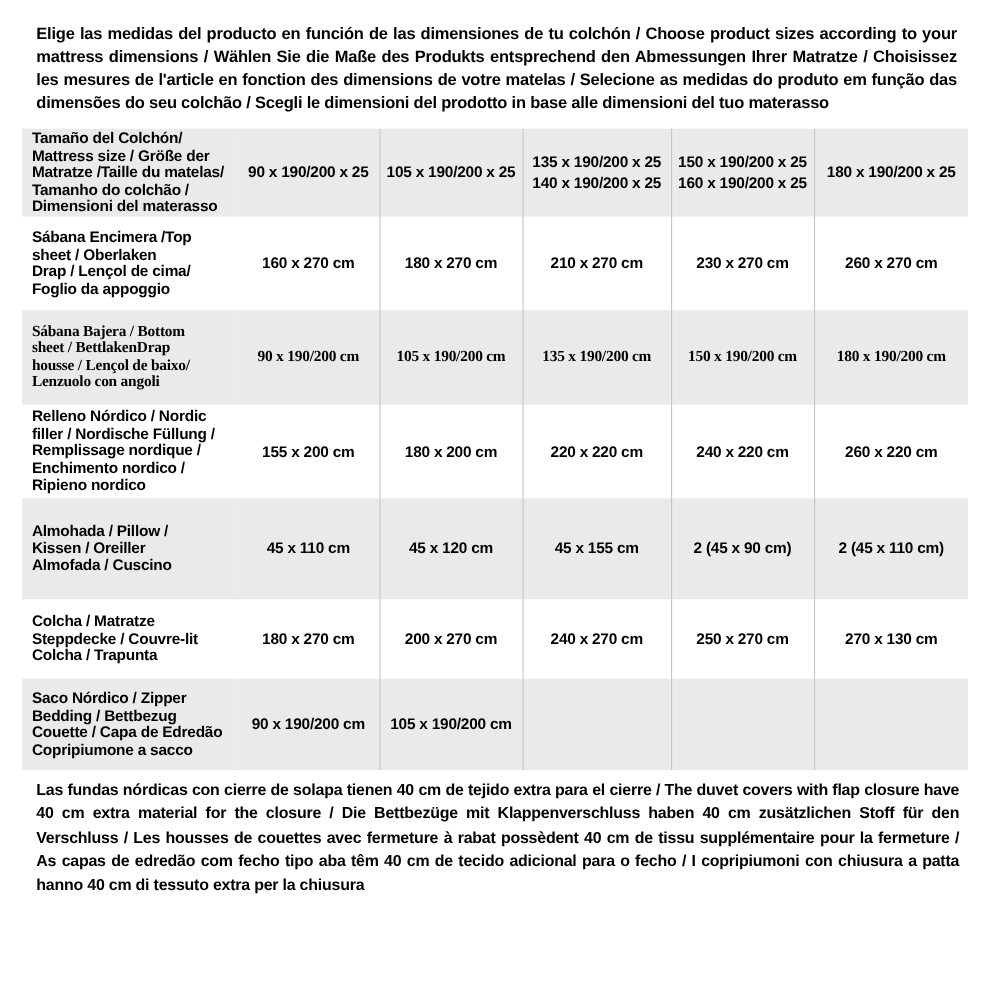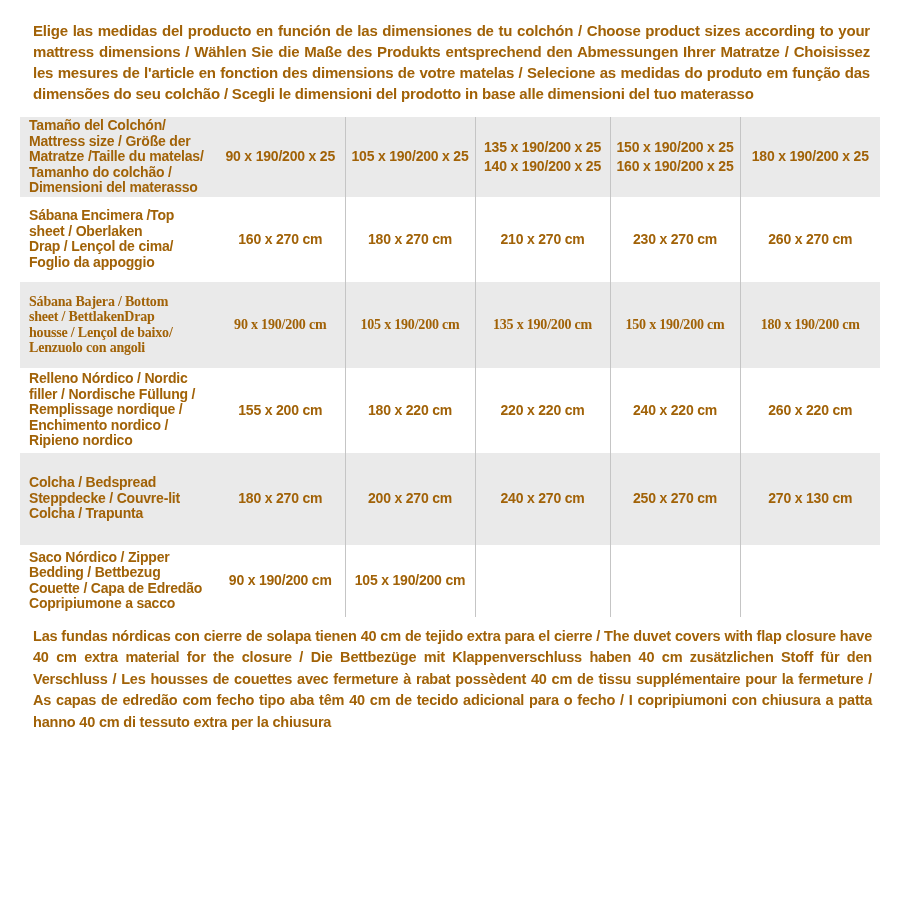--- a/index.html
+++ b/index.html
@@ -8,21 +8,21 @@
     background: #ffffff;
     width: 900px;
     height: 900px;
     overflow: hidden;
   }
   * { box-sizing: border-box; }
   .page {
     width: 900px;
     height: 900px;
     font-family: "Liberation Sans", "DejaVu Sans", sans-serif;
-    color: #a16207;
+    color: #000000;
     font-weight: 700;
   }
   .intro {
     margin: 0;
     padding: 20px 30px 13px 33px;
     font-size: 15px;
     line-height: 21px;
     text-align: justify;
     letter-spacing: -0.2px;
     white-space: pre-line;
@@ -124,27 +124,37 @@
         <td class="value-cell divided">150 x 190/200 cm</td>
         <td class="value-cell divided">180 x 190/200 cm</td>
       </tr>
       <tr>
         <td class="label-cell">Relleno Nórdico / Nordic
 filler / Nordische Füllung /
 Remplissage nordique /
 Enchimento nordico /
 Ripieno nordico</td>
         <td class="value-cell">155 x 200 cm</td>
-        <td class="value-cell divided">180 x 220 cm</td>
+        <td class="value-cell divided">180 x 200 cm</td>
         <td class="value-cell divided">220 x 220 cm</td>
         <td class="value-cell divided">240 x 220 cm</td>
         <td class="value-cell divided">260 x 220 cm</td>
       </tr>
       <tr>
-        <td class="label-cell">Colcha / Bedspread
+        <td class="label-cell">Almohada  / Pillow /
+Kissen / Oreiller
+Almofada / Cuscino</td>
+        <td class="value-cell">45 x 110 cm</td>
+        <td class="value-cell divided">45 x 120 cm</td>
+        <td class="value-cell divided">45 x 155 cm</td>
+        <td class="value-cell divided">2 (45 x 90 cm)</td>
+        <td class="value-cell divided">2 (45 x 110 cm)</td>
+      </tr>
+      <tr>
+        <td class="label-cell">Colcha / Matratze
 Steppdecke / Couvre-lit
 Colcha / Trapunta</td>
         <td class="value-cell">180 x 270 cm</td>
         <td class="value-cell divided">200 x 270 cm</td>
         <td class="value-cell divided">240 x 270 cm</td>
         <td class="value-cell divided">250 x 270 cm</td>
         <td class="value-cell divided">270 x 130 cm</td>
       </tr>
       <tr>
         <td class="label-cell">Saco Nórdico / Zipper

